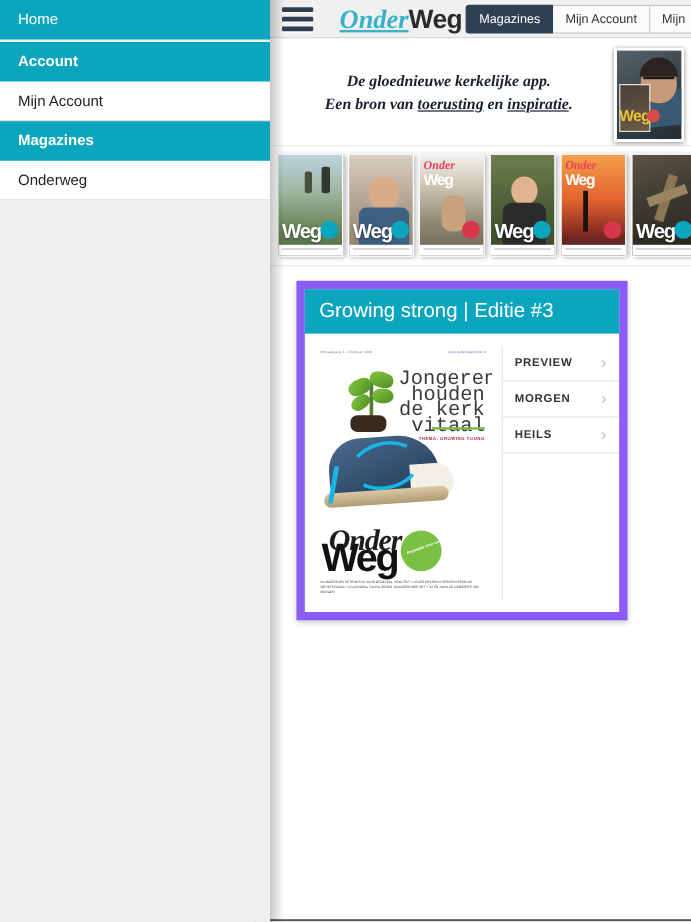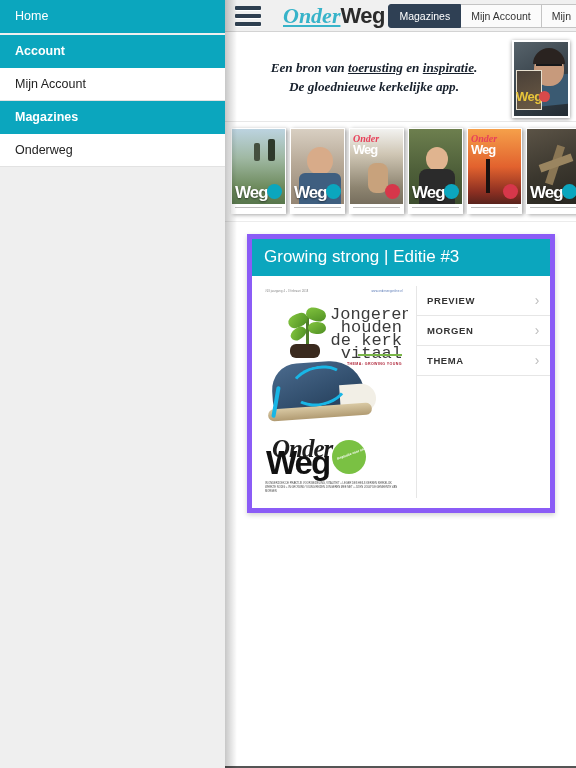--- a/index.html
+++ b/index.html
@@ -249,23 +249,23 @@
   .art-sunset { background: linear-gradient(180deg,#f5a04a 0%, #e2622e 45%, #8c2f22 75%, #321a18 100%); }
   .art-sunset:after{content:"";position:absolute;left:18px;top:30px;width:4px;height:34px;background:#1b1210;}
   .art-cross { background: linear-gradient(160deg,#5b5346 0%, #3b372e 50%, #25231d 100%); }
   .art-cross:before{content:"";position:absolute;left:24px;top:16px;width:8px;height:40px;background:#8a7654;transform:rotate(18deg);}
   .art-cross:after{content:"";position:absolute;left:12px;top:30px;width:34px;height:8px;background:#9a8560;transform:rotate(-20deg);}
 
   
   #card {
     position: relative;
     margin: 12px 0 0 22px;
-    width: 308px;
-    background: #ffffff;
-    border: 5px solid #8b5cf6;
+    width: 276px;
+    background: #ffffff;
+    border: 7px solid #8b5cf6;
     box-shadow: 0 2px 5px rgba(0,0,0,0.18);
   }
   #card-header {
     background: #0ba6be;
     color: #ffffff;
     font-size: 17px;
     padding: 9px 12px;
     line-height: 1.1;
   }
   #card-body { display: flex; min-height: 220px; }
@@ -459,22 +459,22 @@
             <span>Mijn Account</span>
           </div>
         <div class="tab">
             <span>Mijn</span>
           </div>
       </div>
     </div>
 
     <div id="banner">
       <div id="banner-text">
+        <div>De gloednieuwe kerkelijke app.</div>
         <div><span>Een bron van </span><u>toerusting</u><span> en </span><u>inspiratie</u><span>.</span></div>
-        <div>De gloednieuwe kerkelijke app.</div>
       </div>
       <div id="banner-photo">
         <div class="shirt"></div>
         <div class="face"></div>
         <div class="hair"></div>
         <div class="glasses"></div>
         <div class="mag"></div>
         <div class="magword">Weg</div>
         <div class="dot"></div>
       </div>
@@ -575,21 +575,21 @@
         <div id="card-actions">
           <div class="action">
             <span>PREVIEW</span>
             <span class="chev">›</span>
           </div>
           <div class="action">
             <span>MORGEN</span>
             <span class="chev">›</span>
           </div>
           <div class="action">
-            <span>THEMA</span>
+            <span>HEILS</span>
             <span class="chev">›</span>
           </div>
         </div>
 
       </div>
     </div>
 
     <div id="page-bottom"></div>
   </div>
 

